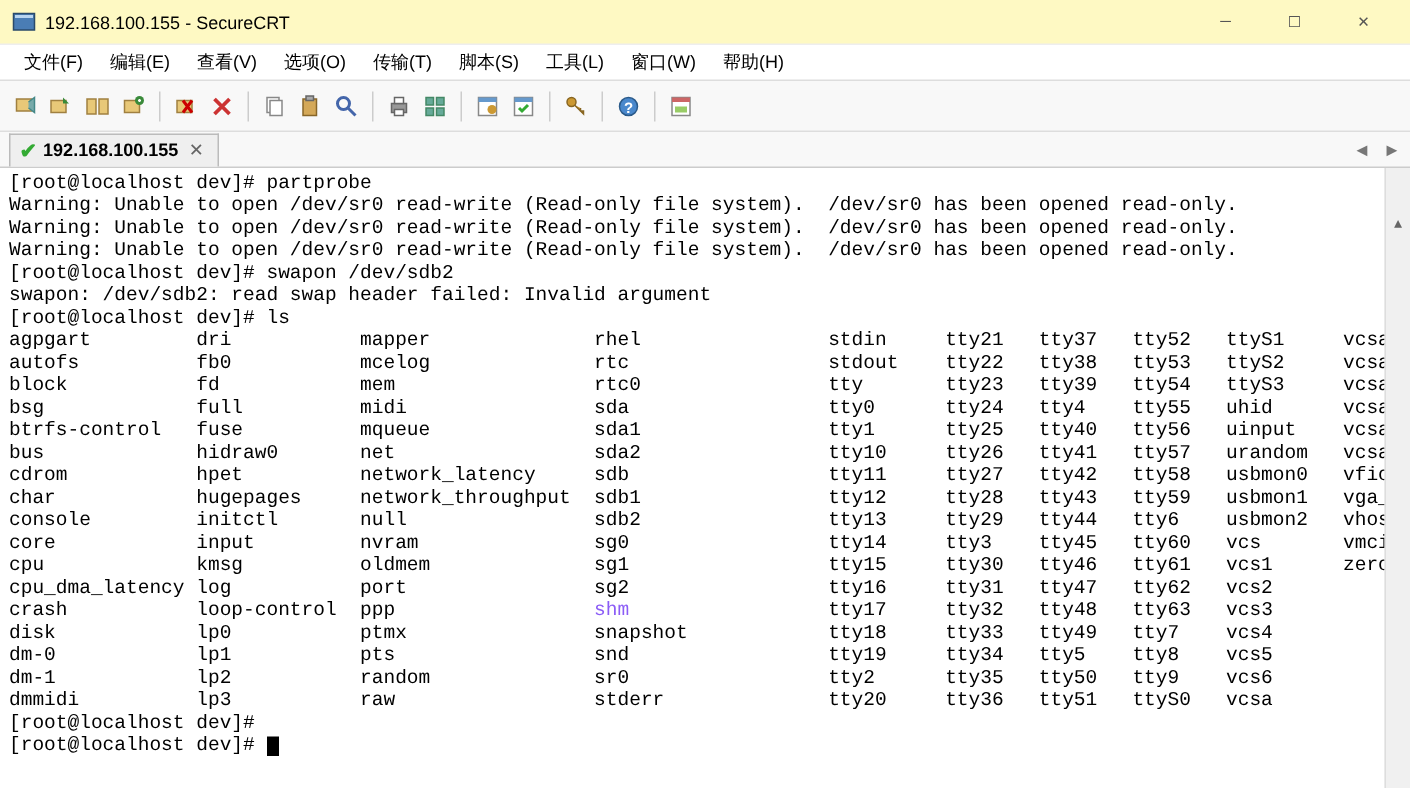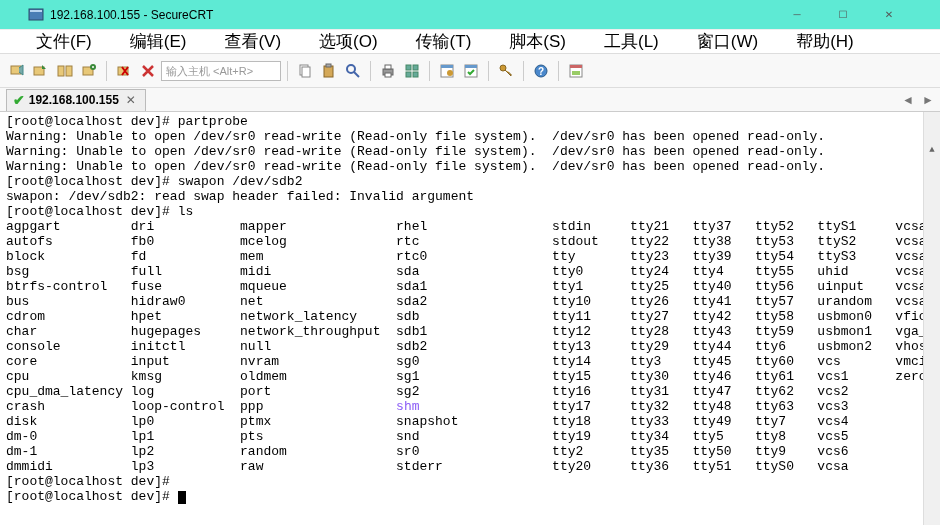--- a/index.html
+++ b/index.html
@@ -1,22 +1,22 @@
 <!DOCTYPE html>
 <html><head>
 <meta charset="utf-8">
 <style>
 * { margin:0; padding:0; box-sizing:border-box; }
 body { font-family:"Segoe UI", sans-serif; font-size:12px; background:#fff; }
-.titlebar { height:30px; background:#5eead4; display:flex; align-items:center; padding:0 28px; border-bottom:1px solid #eee; }
+.titlebar { height:30px; background:#fef9c3; display:flex; align-items:center; padding:0 8px; border-bottom:1px solid #eee; }
 .titlebar .tb-icon { width:16px; height:16px; margin-right:6px; display:inline-flex; align-items:center; justify-content:center; }
 .titlebar .title { flex:1; font-size:12px; color:#000; }
 .winbtn { width:46px; height:30px; display:flex; align-items:center; justify-content:center; color:#555; font-family:Arial; font-size:10px; }
 .menubar { height:24px; display:flex; align-items:center; padding:0 8px; gap:2px; border-bottom:1px solid #ddd; }
-.menubar span { padding:2px 8px; font-size:17px; cursor:default;margin-left:20px; }
+.menubar span { padding:2px 8px; font-size:12px; cursor:default; }
 .toolbar { height:34px; display:flex; align-items:center; padding:0 6px; gap:2px; background:#f8f8f8; border-bottom:1px solid #ddd; font-size:12px; }
 .tbtn { width:22px; height:22px; display:flex; align-items:center; justify-content:center; border:1px solid transparent; }
 .tbtn svg { width:16px; height:16px; }
 .tsep { width:1px; height:20px; background:#ccc; margin:0 4px; }
 .hostbox { width:120px; height:20px; border:1px solid #bbb; background:#fff; padding:0 4px; color:#999; font-size:11px; line-height:18px; }
 .navbar { height:24px; display:flex; align-items:center; padding: 0 2px 0 6px; background:#f8f8f8; border-bottom:1px solid #ccc; }
 .tab { display:flex; align-items:center; background:#efefef; border:1px solid #bbb; border-bottom:none; padding:2px 6px; gap:4px; font-size:12px; height:22px; }
 .tab .check { color:#3a3; font-size:14px; font-weight:bold; }
 .tab .x { color:#666; font-size:12px; padding:0 3px; }
 .nav-arrows { margin-left:auto; display:flex; gap:0; }
@@ -87,21 +87,20 @@
       <svg viewBox="0 0 16 16">
         <rect x="2" y="4" width="10" height="8" fill="#e8c878" stroke="#a08040"></rect>
         <path d="M6 4 L12 12 M12 4 L6 12" stroke="#c00" stroke-width="2"></path>
       </svg>
     </div>
   <div class="tbtn">
       <svg viewBox="0 0 16 16">
         <path d="M3 3 L13 13 M13 3 L3 13" stroke="#c33" stroke-width="2.5"></path>
       </svg>
     </div>
-  <div class="hostbox">输入主机 &lt;Alt+R&gt;</div>
   <div class="tsep"></div>
   <div class="tbtn">
       <svg viewBox="0 0 16 16">
         <rect x="3" y="2" width="8" height="10" fill="#fff" stroke="#888"></rect>
         <rect x="5" y="4" width="8" height="10" fill="#fff" stroke="#888"></rect>
       </svg>
     </div>
   <div class="tbtn">
       <svg viewBox="0 0 16 16">
         <rect x="3" y="3" width="9" height="11" fill="#d4a858" stroke="#886628"></rect>

